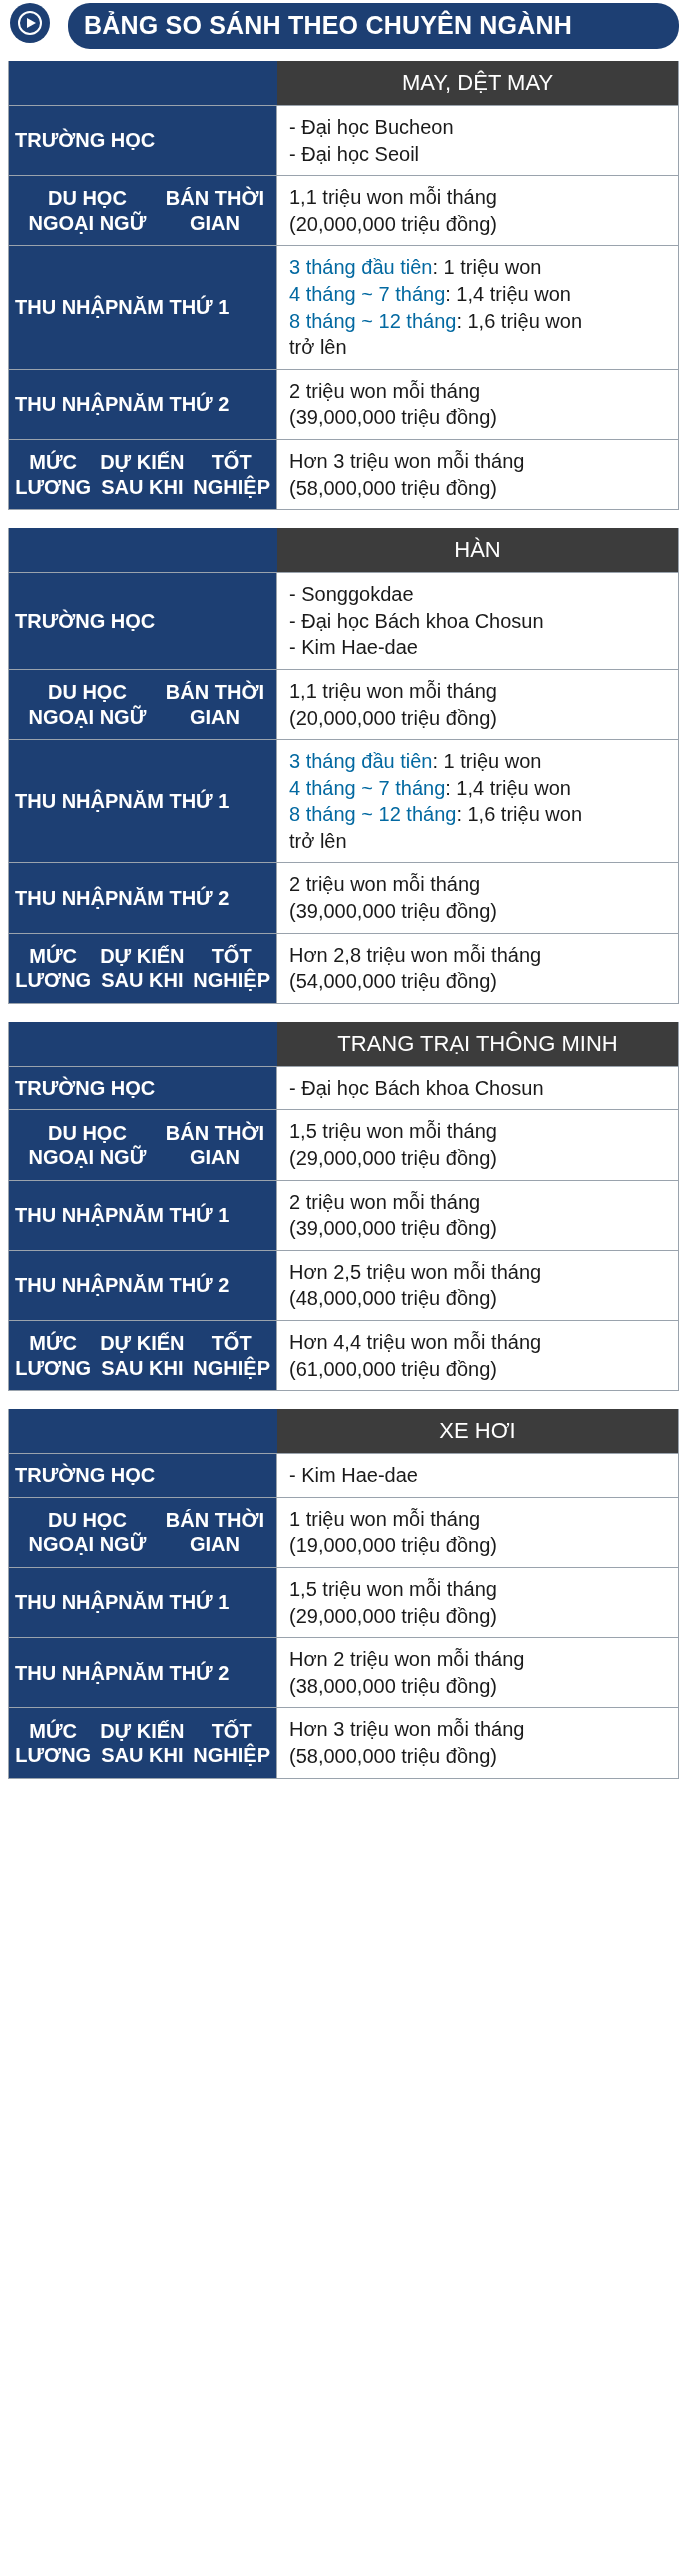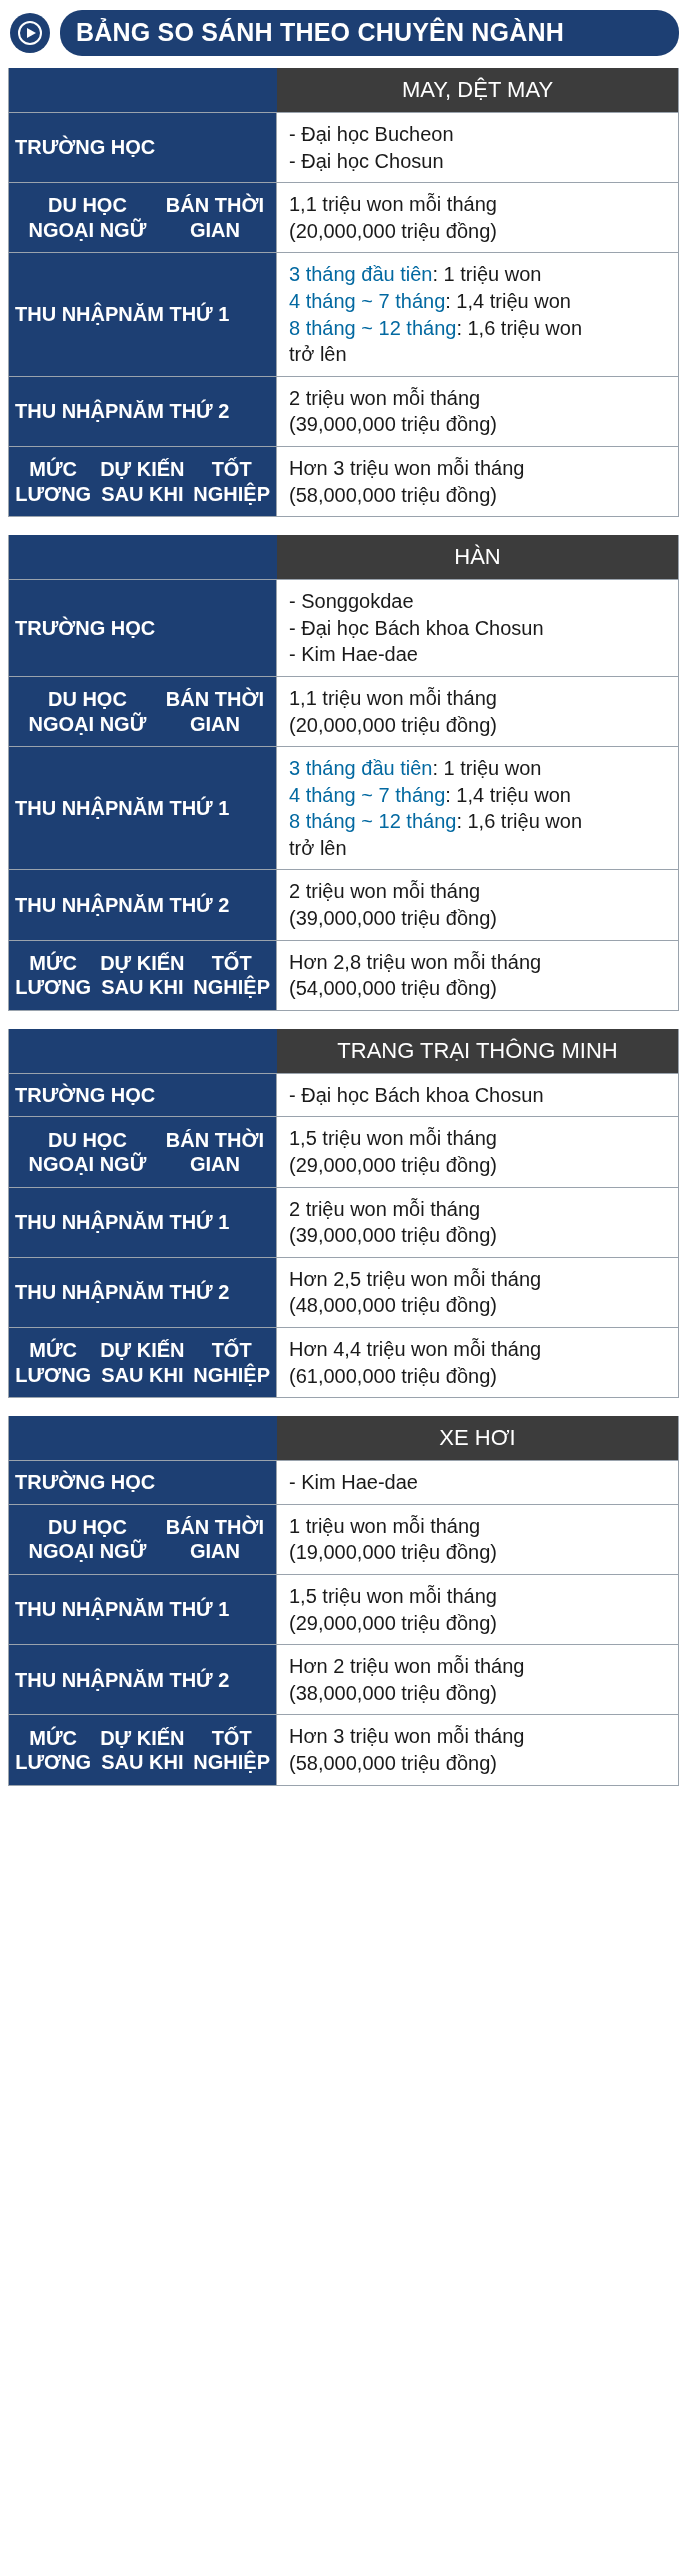--- a/index.html
+++ b/index.html
@@ -11,23 +11,22 @@
     width: 687px;
     height: 2560px;
     font-family: "Liberation Sans", sans-serif;
     color: #1a1a1a;
     position: relative;
   }
 
   
   .header {
     display: flex;
-    align-items: center;
-    gap: 10px;
-    padding: 10px 8px 12px 10px;
+    gap: 18px;
+    padding: 3px 8px 12px 10px;
   }
   .header-badge {
     width: 40px; height: 40px;
     border-radius: 50%;
     background: #1d3f73;
     display: flex; align-items: center; justify-content: center;
     flex: 0 0 auto;
   }
   .header-badge svg { display: block; }
   .header-title {
@@ -126,21 +125,21 @@
       <div class="trow th-major">
         <div class="th-left"></div>
         <div class="th-right">MAY, DỆT MAY</div>
       </div>
       <div class="trow">
         <div class="cell-label">
           <span>TRƯỜNG HỌC</span>
         </div>
         <div class="cell-value">
           <div class="line">- Đại học Bucheon</div>
-          <div class="line">- Đại học Chosun</div>
+          <div class="line">- Đại học Seoil</div>
         </div>
       </div>
       <div class="trow">
         <div class="cell-label">
           <span>DU HỌC NGOẠI NGỮ</span>
           <br>
           <span>BÁN THỜI GIAN</span>
         </div>
         <div class="cell-value">
           <div class="line">1,1 triệu won mỗi tháng</div>

